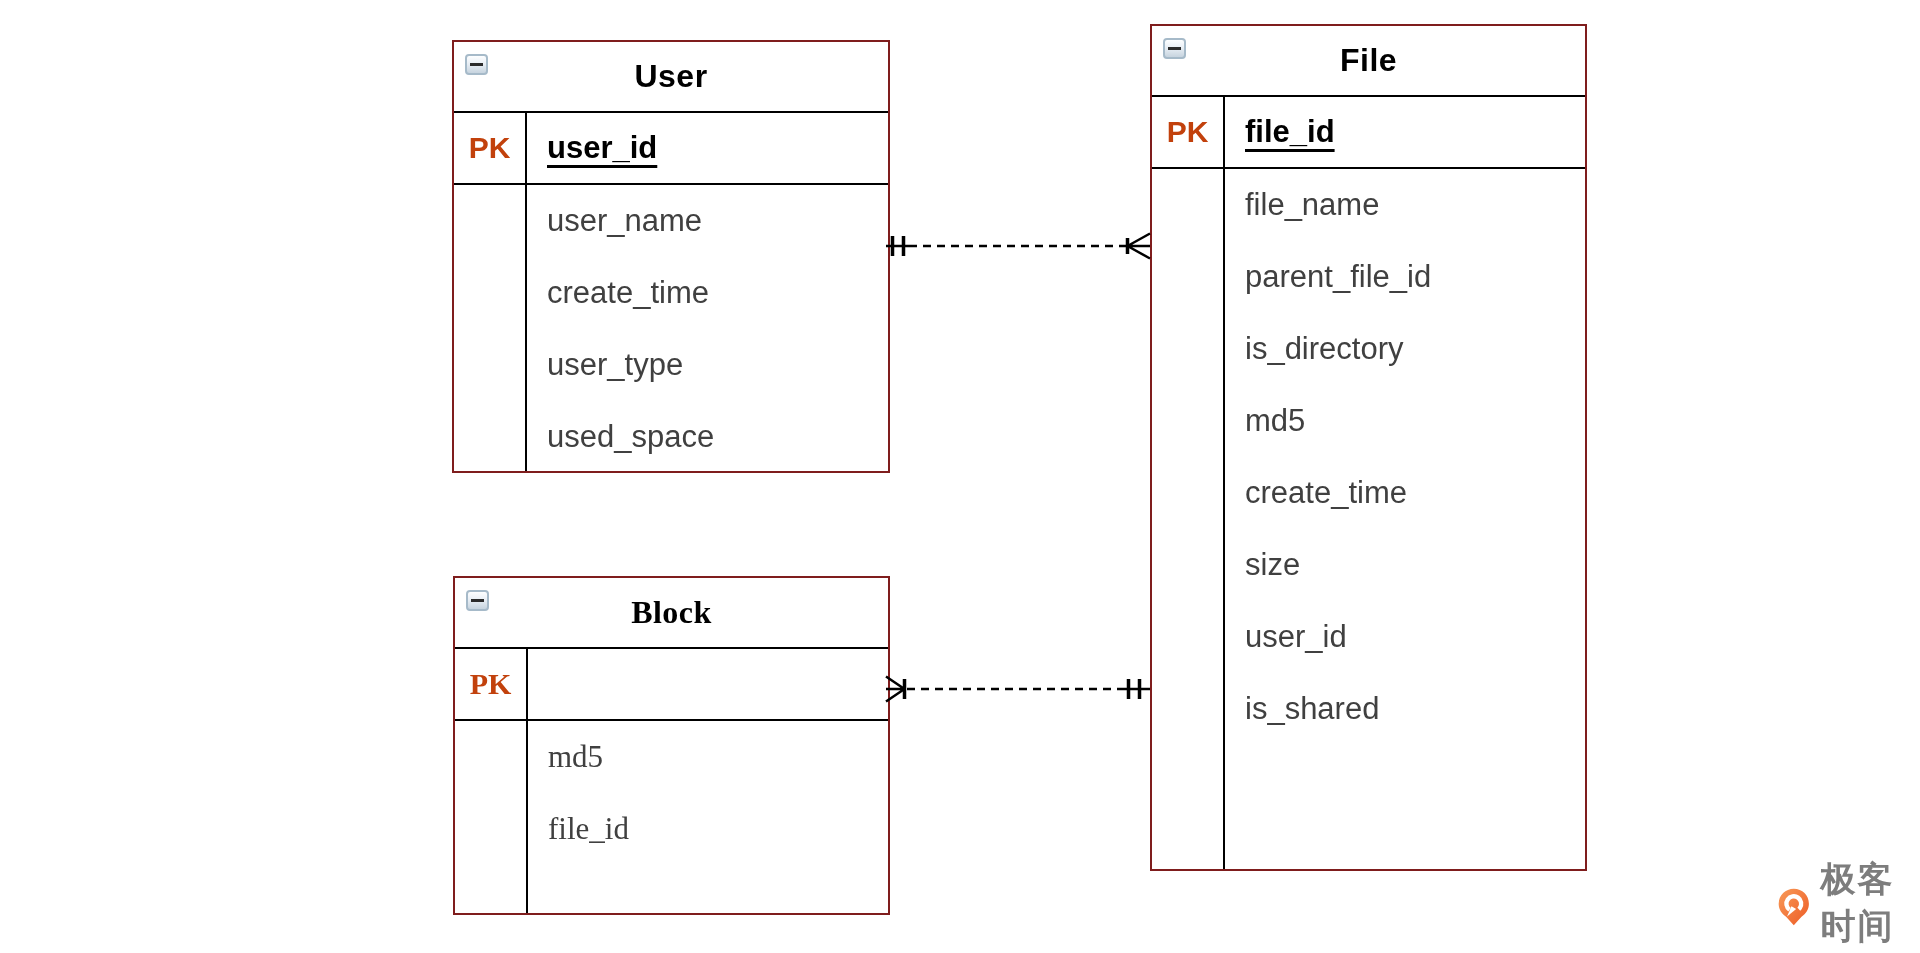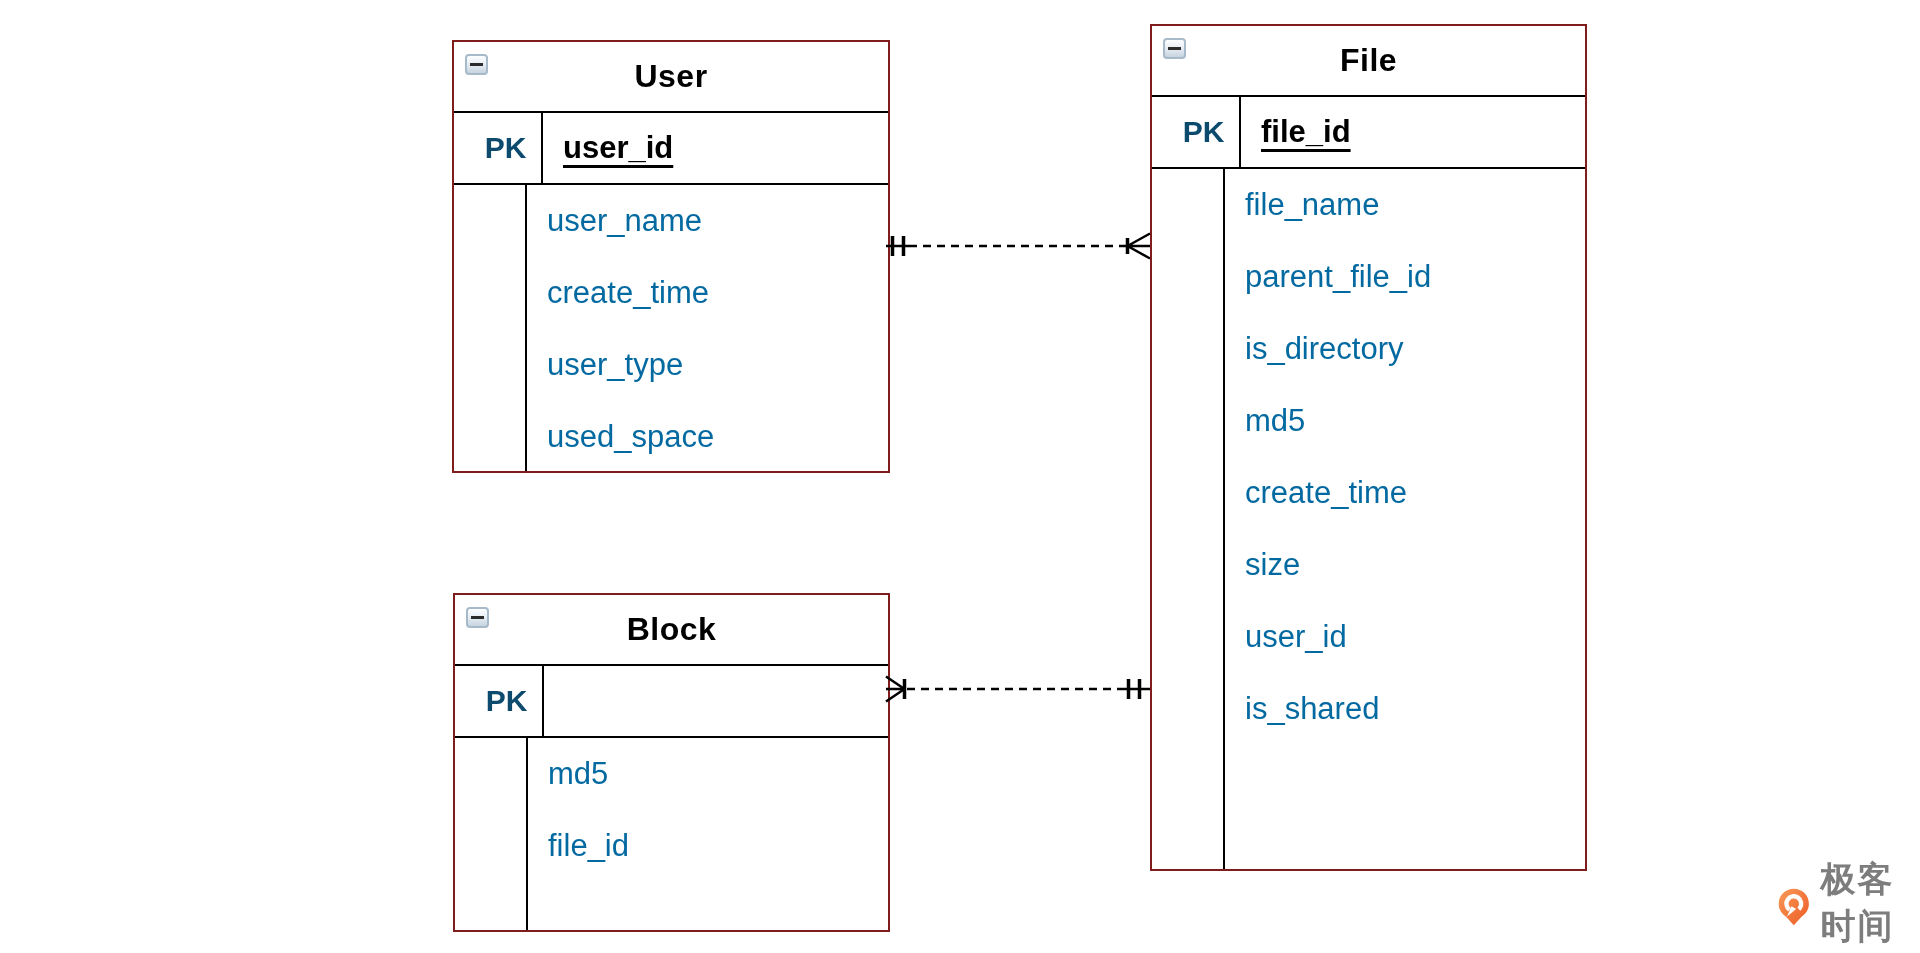--- a/index.html
+++ b/index.html
@@ -47,21 +47,21 @@
   .pk-row {
     display: flex;
     height: 70px;
     border-bottom: 2px solid #000000;
   }
   .pk-cell {
     flex: none;
     width: 71px;
     border-right: 2px solid #000000;
     display: flex; align-items: center; justify-content: center;
-    font-size: 30px; font-weight: bold; color: #0c4a6e; padding-left: 16px;
+    font-size: 30px; font-weight: bold; color: #c2410c;
   }
   .pk-field {
     flex: 1;
     display: flex; align-items: center;
     padding-left: 20px;
     font-size: 31px; font-weight: bold; color: #000;
     text-decoration: underline;
     text-decoration-thickness: 3px;
     text-underline-offset: 7px;
   }
@@ -76,21 +76,21 @@
   }
   .body-fields {
     flex: 1;
     display: flex; flex-direction: column;
   }
   .field-row {
     height: 72px;
     flex: none;
     display: flex; align-items: center;
     padding-left: 20px;
-    font-size: 31px; color: #0369a1;
+    font-size: 31px; color: #404040;
   }
   
   svg.overlay {
     position: absolute; left: 0; top: 0;
     width: 1920px; height: 953px;
     pointer-events: none;
   }
   
   .brand {
     position: absolute;
@@ -151,21 +151,21 @@
           <div class="field-row">is_directory</div>
           <div class="field-row">md5</div>
           <div class="field-row">create_time</div>
           <div class="field-row">size</div>
           <div class="field-row">user_id</div>
           <div class="field-row">is_shared</div>
         </div>
     </div>
   </div>
 
-  <div class="entity" style="left:453px; top:593px; width:433px;">
+  <div class="entity" style="left:453px; top:576px; width:433px;font-family:Liberation Serif, serif;">
     <div class="entity-header">
       <span class="collapse-btn">
         <span class="minus-bar"></span>
       </span>
       <span class="entity-title">Block</span>
     </div>
     <div class="pk-row">
       <span class="pk-cell">PK</span>
     </div>
     <div class="entity-body" style="height:192px;">

